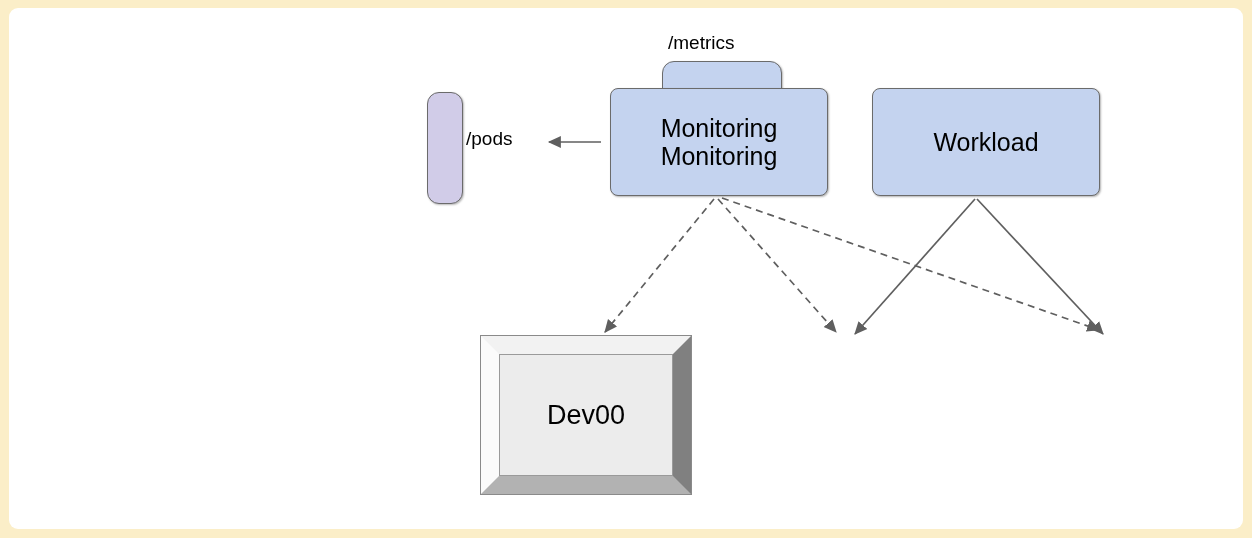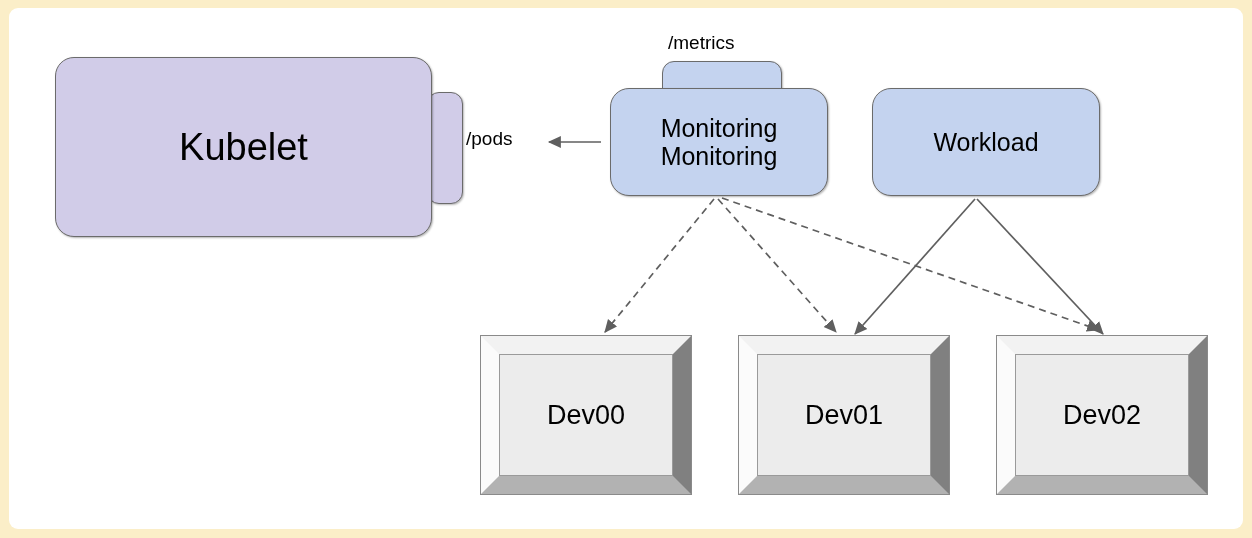--- a/index.html
+++ b/index.html
@@ -39,21 +39,21 @@
     left: 0; top: 0;
     width: 1234px;
     height: 521px;
   }
 
   
   .node {
     position: absolute;
     box-sizing: border-box;
     border: 1.6px solid #6b6b6b;
-    border-radius: 19px;
+    border-radius: 8px;
     display: flex;
     align-items: center;
     justify-content: center;
     text-align: center;
     color: #000000;
     line-height: 1.12;
     box-shadow: 1px 1px 2px rgba(0,0,0,0.30);
   }
   .node-purple { background: #d1cce8; }
   .node-blue   { background: #c4d3ef; }
@@ -184,23 +184,20 @@
       <path d="M 709 191 L 827 324" stroke="#5f5f5f" stroke-width="1.7" fill="none" stroke-dasharray="7 5" marker-end="url(#arrowDash)"></path>
 
       <path d="M 713 190 L 1090 322" stroke="#5f5f5f" stroke-width="1.7" fill="none" stroke-dasharray="7 5" marker-end="url(#arrowDash)"></path>
 
       <path d="M 966 191 L 846 326" stroke="#5f5f5f" stroke-width="1.7" fill="none" marker-end="url(#arrowSolid)"></path>
 
       <path d="M 968 191 L 1094 326" stroke="#5f5f5f" stroke-width="1.7" fill="none" marker-end="url(#arrowSolid)"></path>
     </svg>
 
     <div class="tab tab-purple" id="kubelet-port"></div>
-    <div class="node node-purple" id="kubelet">
-      <span>Kubelet</span>
-    </div>
     <div class="port-label" id="label-pods">/pods</div>
 
     <div class="tab tab-blue" id="monitoring-port"></div>
     <div class="node node-blue" id="monitoring">
       <div>
         <div>Monitoring</div>
         <div>Monitoring</div>
       </div>
     </div>
     <div class="port-label" id="label-metrics">/metrics</div>
@@ -210,26 +207,16 @@
         <div>Workload</div>
       </div>
     </div>
 
     <div class="device" id="dev00">
       <div class="bevel"></div>
       <div class="inner-line"></div>
       <div class="label">Dev00</div>
     </div>
 
-    <div class="device" id="dev01">
-      <div class="bevel"></div>
-      <div class="inner-line"></div>
-      <div class="label">Dev01</div>
-    </div>
-
-    <div class="device" id="dev02">
-      <div class="bevel"></div>
-      <div class="inner-line"></div>
-      <div class="label">Dev02</div>
-    </div>
+
 
   </div>
 </div>
 
 </body></html>

